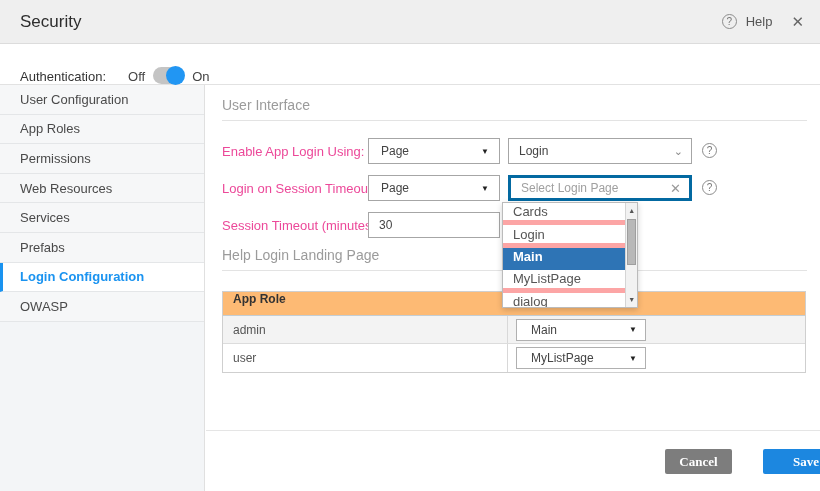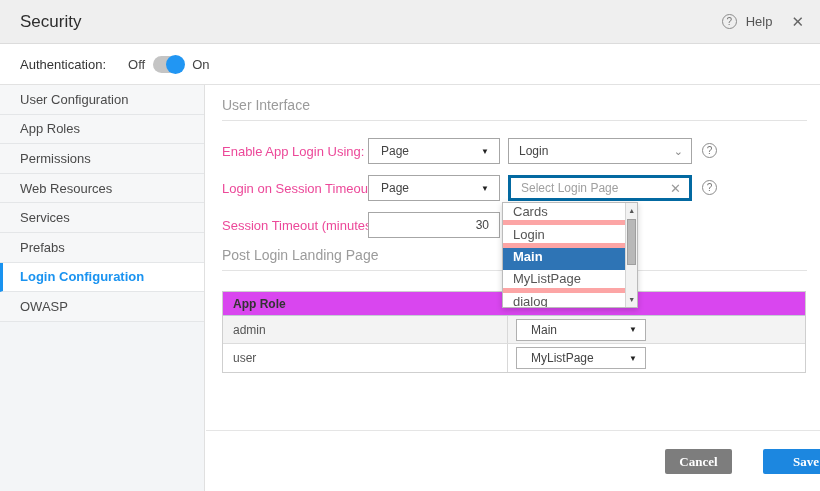--- a/index.html
+++ b/index.html
@@ -22,21 +22,21 @@
     width:15px; height:15px; border:1px solid #8c8c8c; border-radius:50%;
     display:inline-flex; align-items:center; justify-content:center;
     font-size:10px; color:#777; line-height:1; cursor:pointer;
   }
   .help-text { color:#555; font-size:13px; cursor:pointer; }
   .close-x { color:#666; font-size:15px; margin-left:10px; cursor:pointer; }
   
   .auth-row {
     position:absolute; left:0; top:44px; width:820px; height:41px;
     background:#fff; border-bottom:1px solid #e2e2e2;
-    display:flex; align-items:center; padding-left:20px;
+    display:flex; align-items:flex-end; padding-left:20px;
   }
   .auth-label { color:#333; margin-right:22px; }
   .tog-label { color:#444; font-size:13px; }
   .toggle {
     position:relative; width:31px; height:17px; background:#c4c4c4;
     border-radius:9px; margin:0 8px; cursor:pointer; display:inline-block;
   }
   .toggle .knob {
     position:absolute; right:-1px; top:-1px; width:19px; height:19px;
     border-radius:50%; background:#2196f3;
@@ -80,21 +80,21 @@
     border:1px solid #a6a6a6; padding:0 10px; font-size:12px; color:#444;
     font-family:"Liberation Sans",sans-serif;
   }
   .form-q { position:absolute; }
   
   .roles-table {
     position:absolute; left:16px; top:206px; width:584px;
     border:1px solid #cfcfcf; font-size:12px;
   }
   .t-head {
-    height:24px; background:#d946ef; display:flex; align-items:center;
+    height:24px; background:#fdba74; display:flex; 
     border-bottom:1px solid #c3cdd4;
   }
   .t-head .hcell1 { width:285px; padding-left:10px; font-weight:700; color:#333; }
   .t-row { height:28px; display:flex; border-bottom:1px solid #dcdcdc; }
   .t-row:last-child { border-bottom:none; }
   .t-row.alt { background:#f3f3f3; }
   .cell1 { width:285px; padding-left:10px; display:flex; align-items:center;
     color:#555; border-right:1px solid #d8d8d8; }
   .cell2 { flex:1; display:flex; align-items:center; padding-left:8px; }
   .row-select {
@@ -194,23 +194,23 @@
     <span>Page</span>
     <span class="caret">▼</span>
   </div>
   <div class="combobox focused" style="left:302px; top:90px;">
     <span class="placeholder">Select Login Page</span>
     <span class="clear">✕</span>
   </div>
   <span class="qcircle form-q" style="left:496px; top:95px;">?</span>
 
   <div class="form-label" style="top:133px;">Session Timeout (minutes):</div>
-  <input class="textinput" style="left: 162px; top: 127px; text-align: right;" value="30">
-
-  <div class="section-title" style="top:162px;">Post Login Landing Page</div>
+  <input class="textinput" style="left: 162px; top: 127px;" value="30">
+
+  <div class="section-title" style="top:162px;">Help Login Landing Page</div>
   <div class="rule" style="top:185px;"></div>
 
   <div class="roles-table">
     <div class="t-head">
       <div class="hcell1">App Role</div>
     </div>
     <div class="t-row alt">
       <div class="cell1">admin</div>
       <div class="cell2">
         <div class="row-select">

